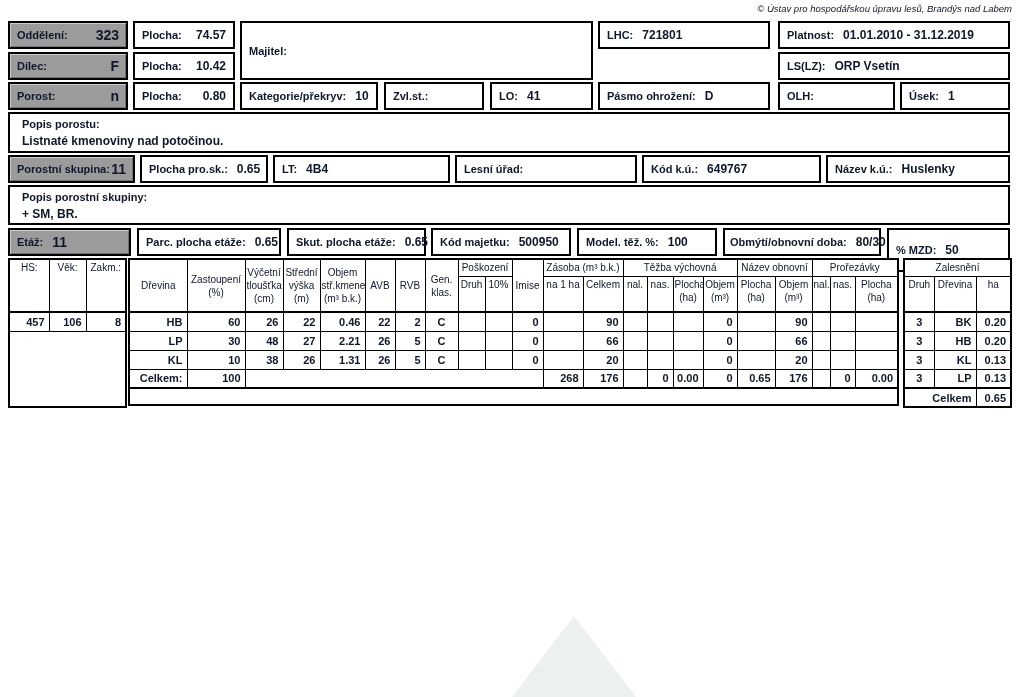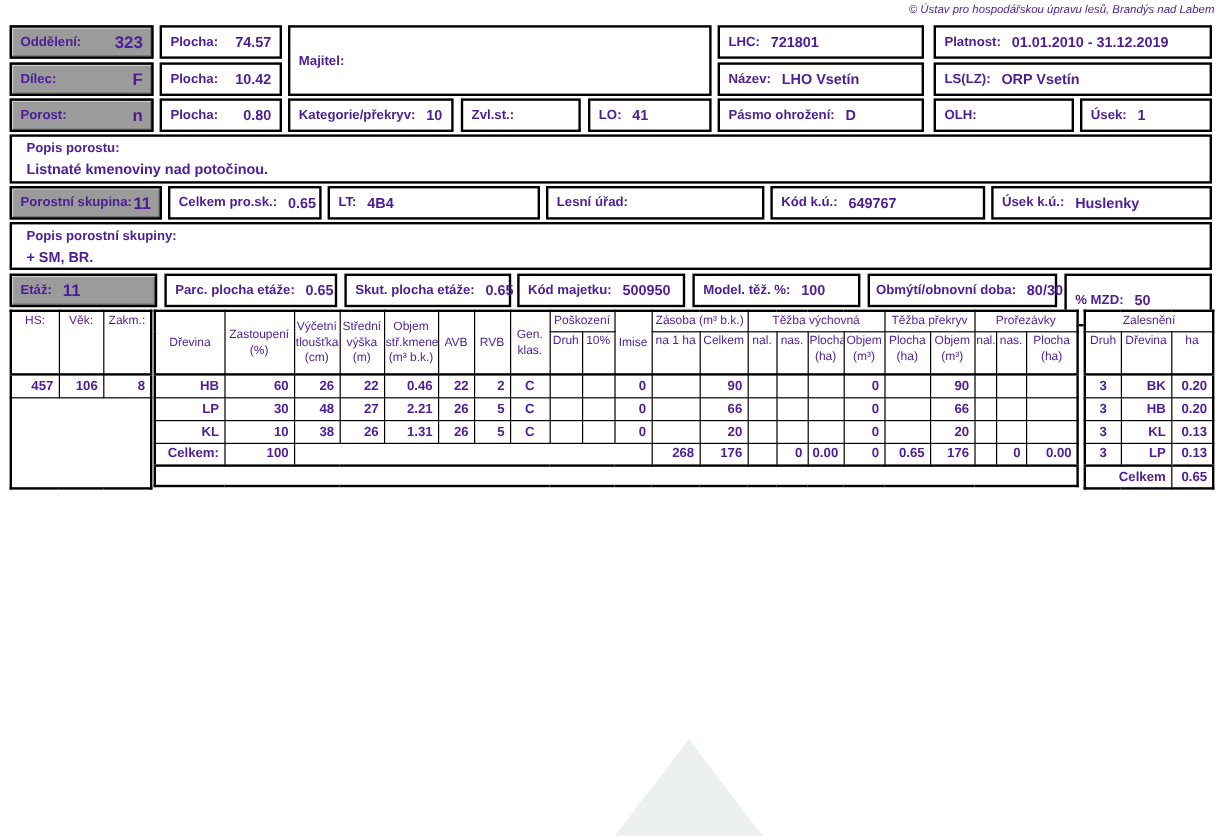--- a/index.html
+++ b/index.html
@@ -1,17 +1,17 @@
 <!DOCTYPE html>
 <html><head>
 <meta charset="utf-8">
 <style>
   html,body{margin:0;padding:0;background:#fff;}
   .page{position:relative;width:1024px;height:697px;background:#ffffff;
-        font-family:"Liberation Sans",sans-serif;color:#4c1d95;overflow:hidden;}
+        font-family:"Liberation Sans",sans-serif;color:#0f172a;overflow:hidden;}
   .copyright{position:absolute;top:3px;right:12px;font-size:9.5px;font-style:italic;}
   .fbox{position:absolute;box-sizing:border-box;border:2px solid #000;background:#fff;
         display:flex;align-items:center;padding:0 7px;font-size:11px;}
   .between{justify-content:space-between;}
   .inline{justify-content:flex-start;gap:9px;}
   .gray{background:#9b9b9b;box-shadow:inset 1px 1px 0 rgba(255,255,255,.5),inset -1px -1px 0 rgba(0,0,0,.25);}
   .lbl{font-weight:bold;white-space:nowrap;}
   .val{font-weight:bold;font-size:12px;white-space:nowrap;}
   .val.big{font-size:14px;}
   .descbox{position:absolute;box-sizing:border-box;border:2px solid #000;background:#fff;
@@ -61,24 +61,20 @@
   </div>
 
   <div class="fbox gray between" style="left:8px;top:52px;width:120px;height:28px">
     <span class="lbl">Dílec:</span>
     <span class="val big">F</span>
   </div>
   <div class="fbox between" style="left:133px;top:52px;width:102px;height:28px">
     <span class="lbl">Plocha:</span>
     <span class="val">10.42</span>
   </div>
-  <div class="fbox inline" style="left:598px;top:52px;width:172px;height:28px">
-    <span class="lbl">Název:</span>
-    <span class="val">LHO Vsetín</span>
-  </div>
   <div class="fbox inline" style="left:778px;top:52px;width:232px;height:28px">
     <span class="lbl">LS(LZ):</span>
     <span class="val">ORP Vsetín</span>
   </div>
 
   <div class="fbox gray between" style="left:8px;top:82px;width:120px;height:28px">
     <span class="lbl">Porost:</span>
     <span class="val big">n</span>
   </div>
   <div class="fbox between" style="left:133px;top:82px;width:102px;height:28px">
@@ -111,36 +107,36 @@
   <div class="descbox" style="left:8px;top:112px;width:1002px;height:41px">
     <div class="lbl">Popis porostu:</div>
     <div class="line2">Listnaté kmenoviny nad potočinou.</div>
   </div>
 
   <div class="fbox gray between" style="left:8px;top:155px;width:127px;height:28px">
     <span class="lbl">Porostní skupina:</span>
     <span class="val big">11</span>
   </div>
   <div class="fbox inline" style="left:140px;top:155px;width:128px;height:28px">
-    <span class="lbl">Celkem pro.sk.:</span>
+    <span class="lbl">Plocha pro.sk.:</span>
     <span class="val">0.65</span>
   </div>
   <div class="fbox inline" style="left:273px;top:155px;width:177px;height:28px">
     <span class="lbl">LT:</span>
     <span class="val">4B4</span>
   </div>
   <div class="fbox inline" style="left:455px;top:155px;width:182px;height:28px">
     <span class="lbl">Lesní úřad:</span>
   </div>
   <div class="fbox inline" style="left:642px;top:155px;width:179px;height:28px">
     <span class="lbl">Kód k.ú.:</span>
     <span class="val">649767</span>
   </div>
   <div class="fbox inline" style="left:826px;top:155px;width:184px;height:28px">
-    <span class="lbl">Úsek k.ú.:</span>
+    <span class="lbl">Název k.ú.:</span>
     <span class="val">Huslenky</span>
   </div>
 
   <div class="descbox" style="left:8px;top:185px;width:1002px;height:40px">
     <div class="lbl">Popis porostní skupiny:</div>
     <div class="line2">+ SM, BR.</div>
   </div>
 
   <div class="fbox gray inline" style="left:8px;top:228px;width:123px;height:28px">
     <span class="lbl">Etáž:</span>
@@ -239,21 +235,21 @@
 stř.kmene
 (m³ b.k.)</th>
           <th rowspan="2">AVB</th>
           <th rowspan="2">RVB</th>
           <th rowspan="2">Gen.
 klas.</th>
           <th colspan="2">Poškození</th>
           <th rowspan="2">Imise</th>
           <th colspan="2">Zásoba (m³ b.k.)</th>
           <th colspan="4">Těžba výchovná</th>
-          <th colspan="2">Těžba překryv</th>
+          <th colspan="2">Název obnovní</th>
           <th colspan="3">Prořezávky</th>
         </tr>
         <tr class="h2">
           <th>Druh</th>
           <th>10%</th>
           <th>na 1 ha</th>
           <th>Celkem</th>
           <th>nal.</th>
           <th>nas.</th>
           <th>Plocha

